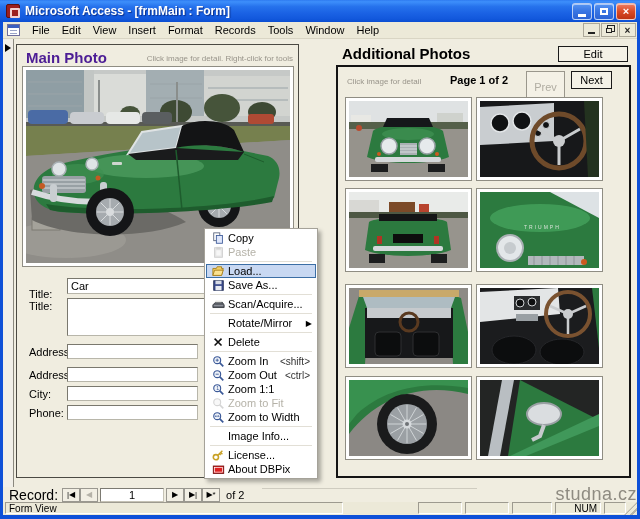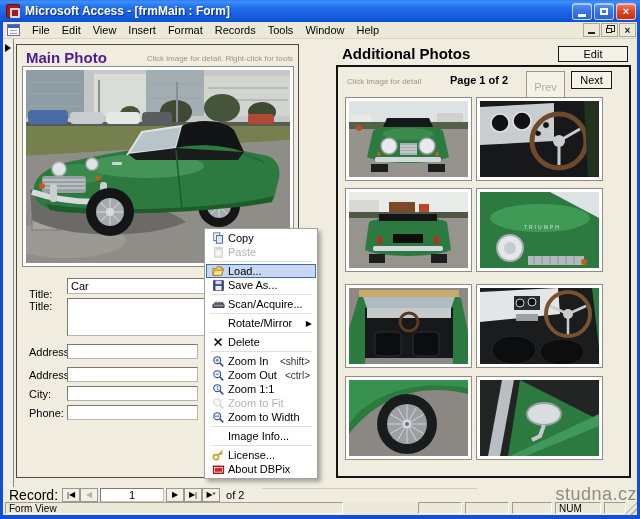--- a/index.html
+++ b/index.html
@@ -551,20 +551,20 @@
       </span>
     <span class="rn-of">of 2</span>
     <div class="rn-scroll"></div>
   </div>
 
   <div class="statusbar">
     <div class="sb-panel" style="left:2px;width:338px;">Form View</div>
     <div class="sb-panel" style="left:415px;width:44px;"></div>
     <div class="sb-panel" style="left:462px;width:44px;"></div>
     <div class="sb-panel" style="left:509px;width:40px;"></div>
-    <div class="sb-panel" style="left:552px;width:46px;text-align:left;">NUM</div>
+    <div class="sb-panel" style="left:552px;width:46px;text-align:right;">NUM</div>
     <div class="sb-panel" style="left:601px;width:22px;"></div>
     <div class="grip"></div>
   </div>
 
   <div class="bottom-border"></div>
   <div class="watermark">studna.cz</div>
 </div>
 
 </body></html>

